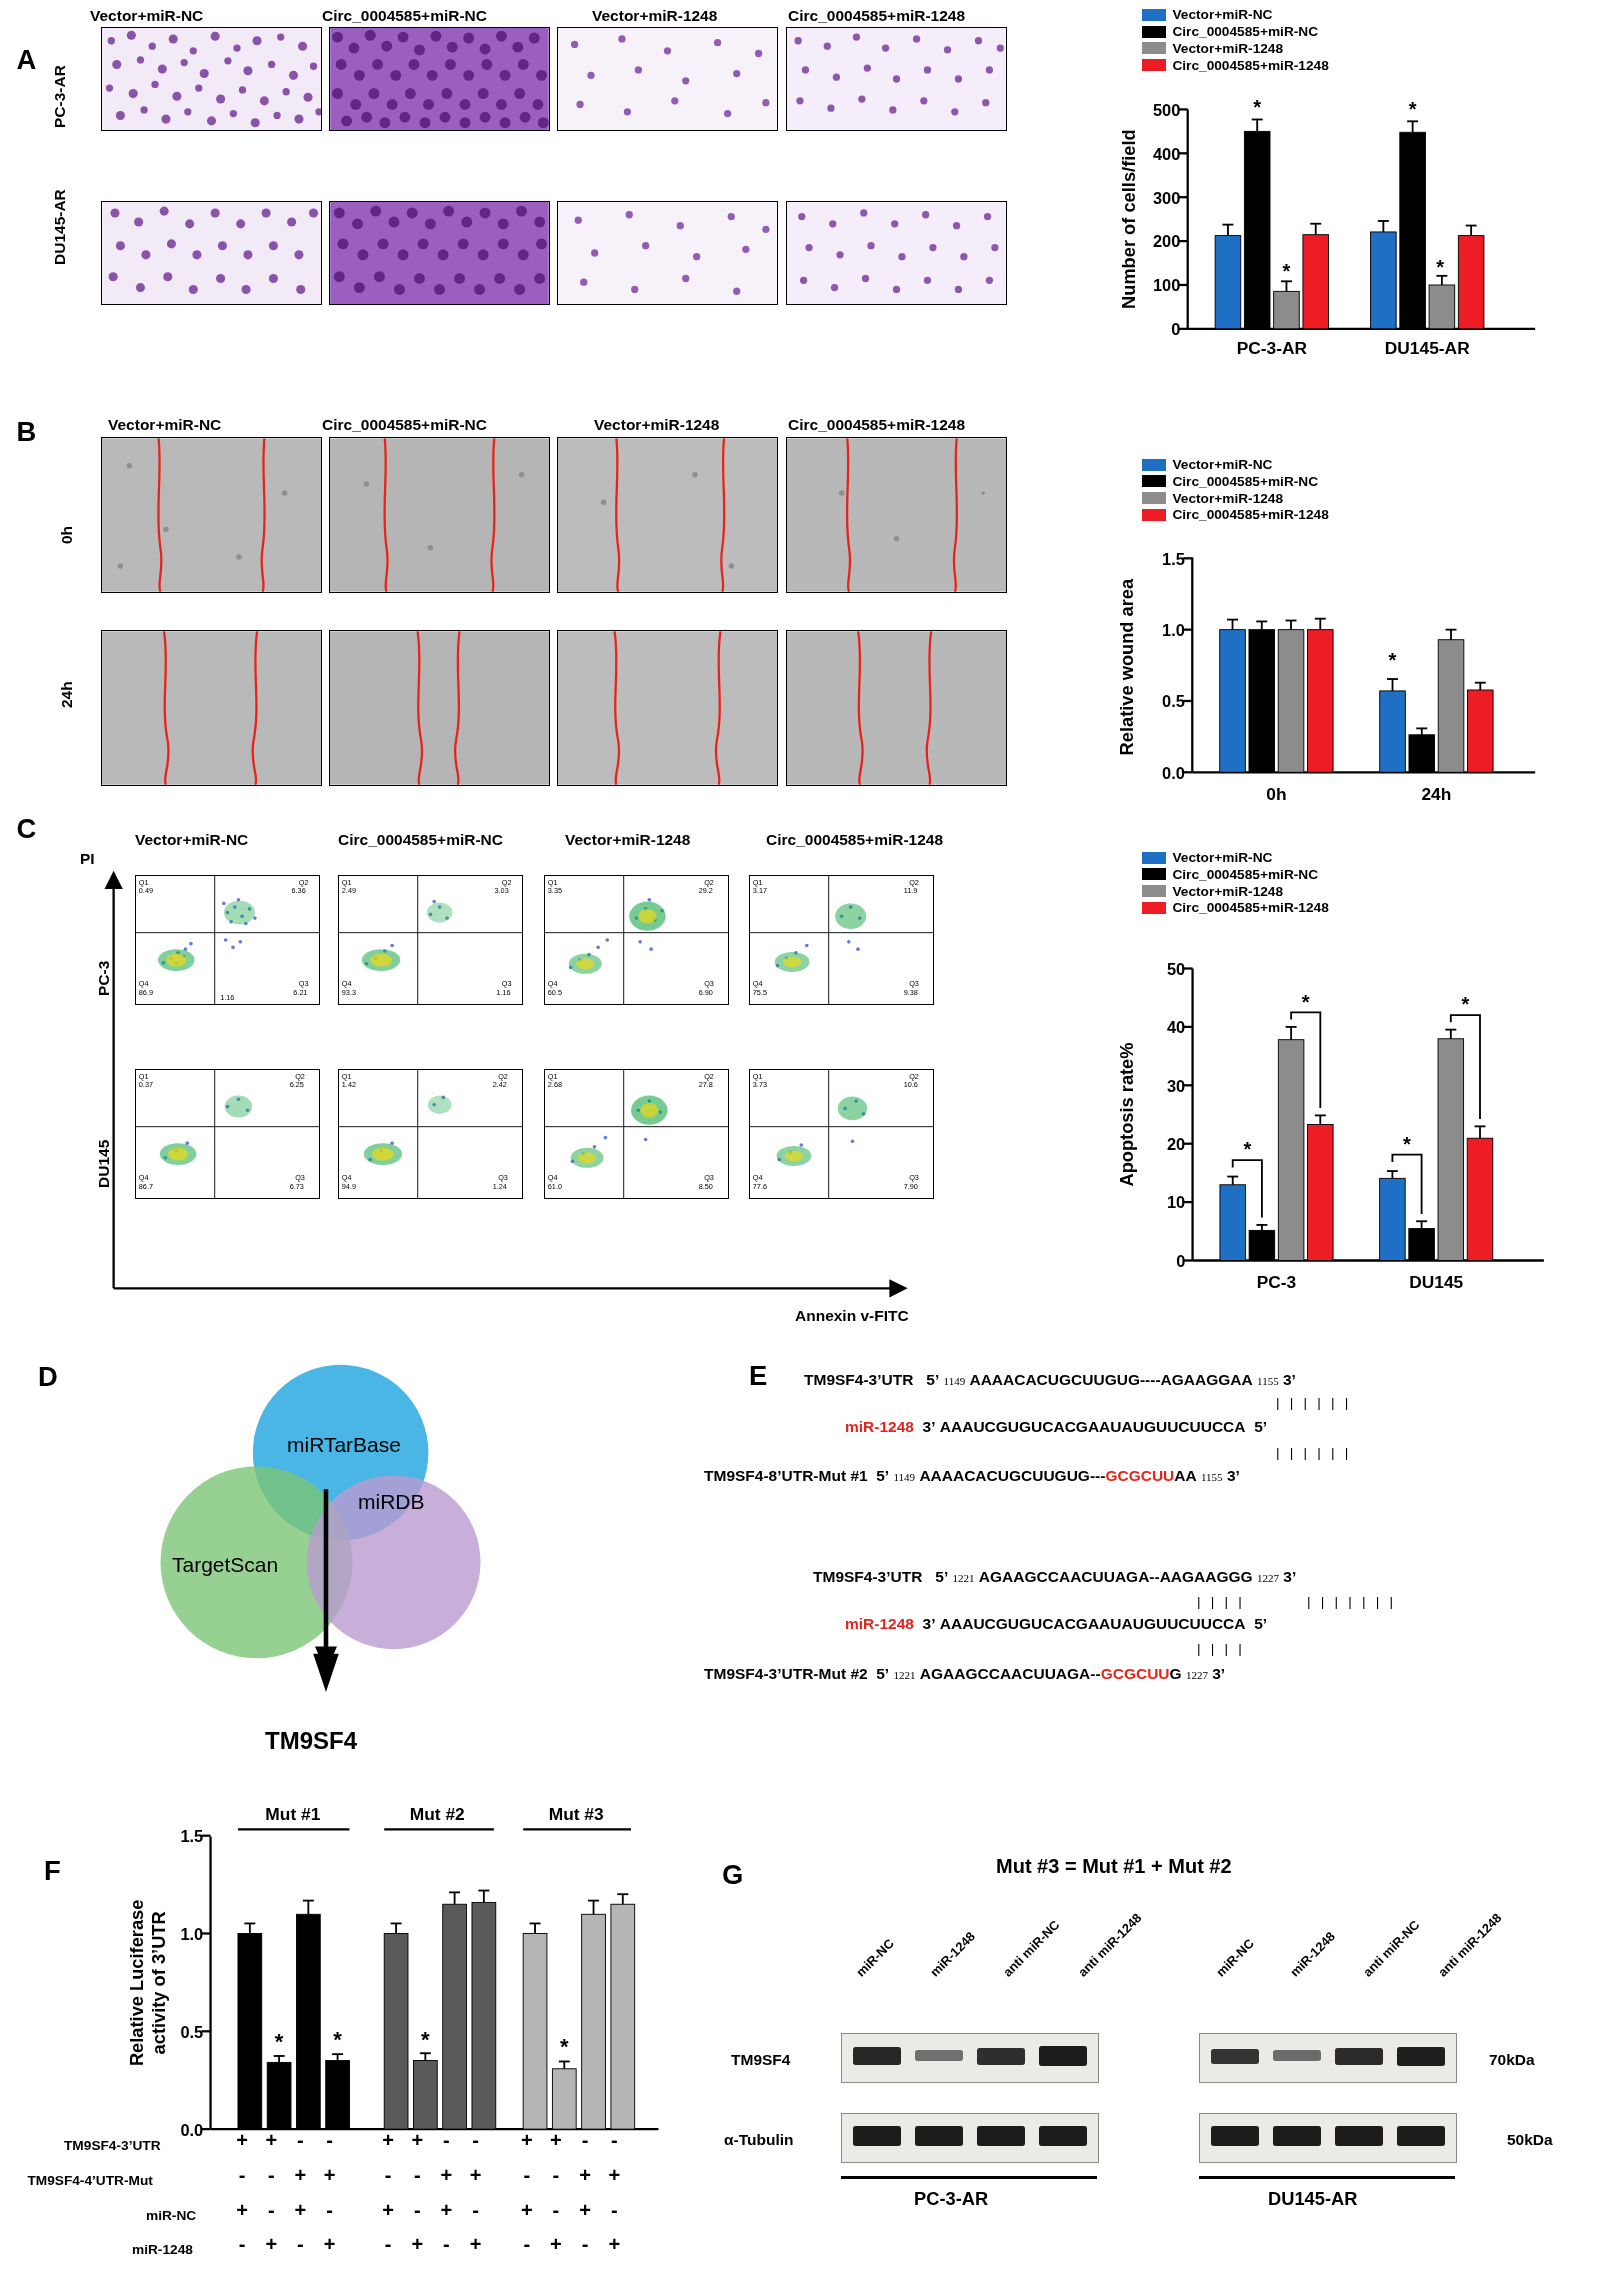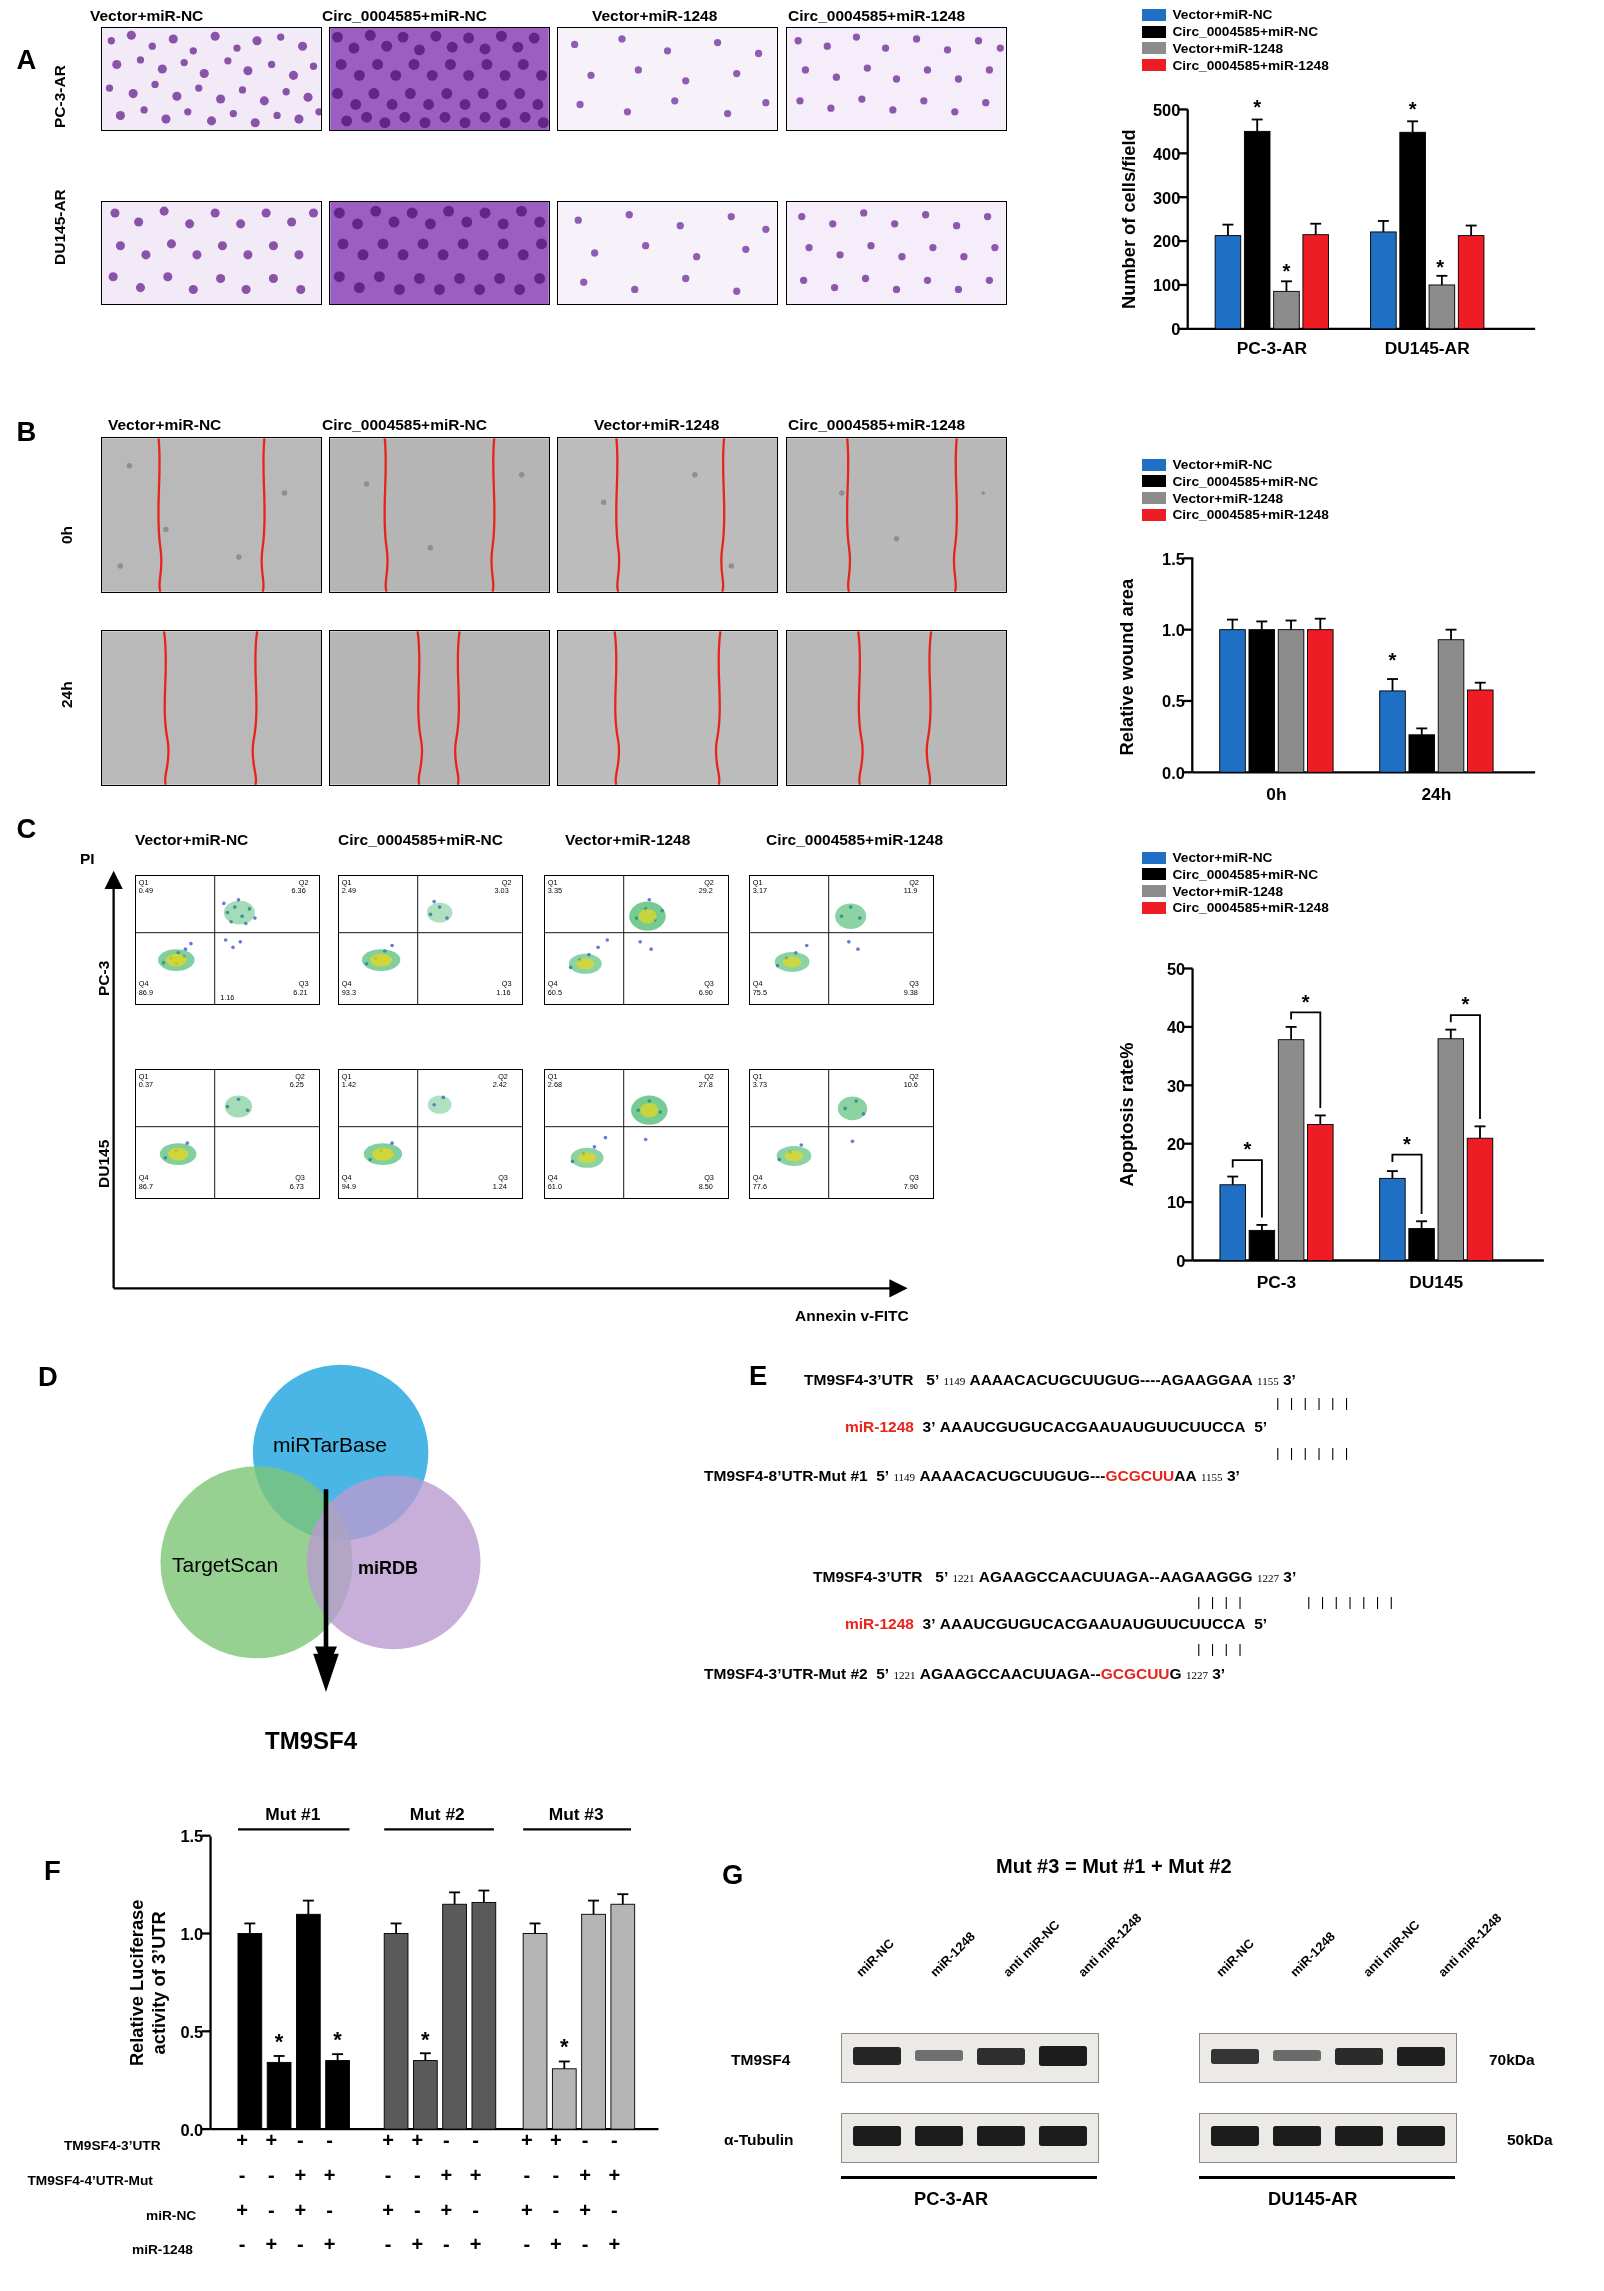--- a/index.html
+++ b/index.html
@@ -918,23 +918,23 @@
 <div style="position:absolute;left:101px;top:1352px;">
 <svg width="439" height="384" viewBox="0 0 480 420">
  <circle cx="262" cy="110" r="96" fill="#29a9e1" opacity="0.85"></circle>
  <circle cx="170" cy="230" r="105" fill="#7cc576" opacity="0.8"></circle>
  <circle cx="320" cy="230" r="95" fill="#b99bd1" opacity="0.8"></circle>
  <line x1="246" y1="150" x2="246" y2="330" stroke="#000" stroke-width="5"></line>
  <path d="M246 372 L232 330 L260 330 Z" fill="#000"></path>
  <path d="M246 350 L234 322 L258 322 Z" fill="#000"></path>
 </svg>
 </div>
-<div class="lbl" style="left:273px;top:1433px;font-size:21px;font-weight:normal;">miRTarBase</div>
+<div class="lbl" style="left:287px;top:1433px;font-size:21px;font-weight:normal;">miRTarBase</div>
 <div class="lbl" style="left:172px;top:1553px;font-size:21px;font-weight:normal;">TargetScan</div>
-<div class="lbl" style="left:358px;top:1558px;font-size:18px;font-weight:bold;">miRDB</div>
+<div class="lbl" style="left:358px;top:1490px;font-size:21px;font-weight:normal;">miRDB</div>
 <div class="lbl" style="left:265px;top:1727px;font-size:24px;">TM9SF4</div>
 
 <div class="panel-letter" style="left:749px;top:1360px;">E</div>
 
 <div class="seqline" style="left:804px;top:1371px;">
   <span class="bold">TM9SF4-3’UTR</span>&nbsp;&nbsp;&nbsp;<span class="bold">5’</span> <span class="sub">1149</span> <span class="bold">AAAACACUGCUUGUG----AGAAGGAA</span> <span class="sub">1155</span> <span class="bold">3’</span>
 </div>
 <div class="seqline" style="left:1276px;top:1395px;font-size:13.7px;letter-spacing:3.2px;">| | | | | |</div>
 <div class="seqline" style="left:845px;top:1418px;">
   <span class="red">miR-1248</span>&nbsp;&nbsp;<span class="bold">3’</span> <span class="bold">AAAUCGUGUCACGAAUAUGUUCUUCCA</span>&nbsp;&nbsp;<span class="bold">5’</span>

